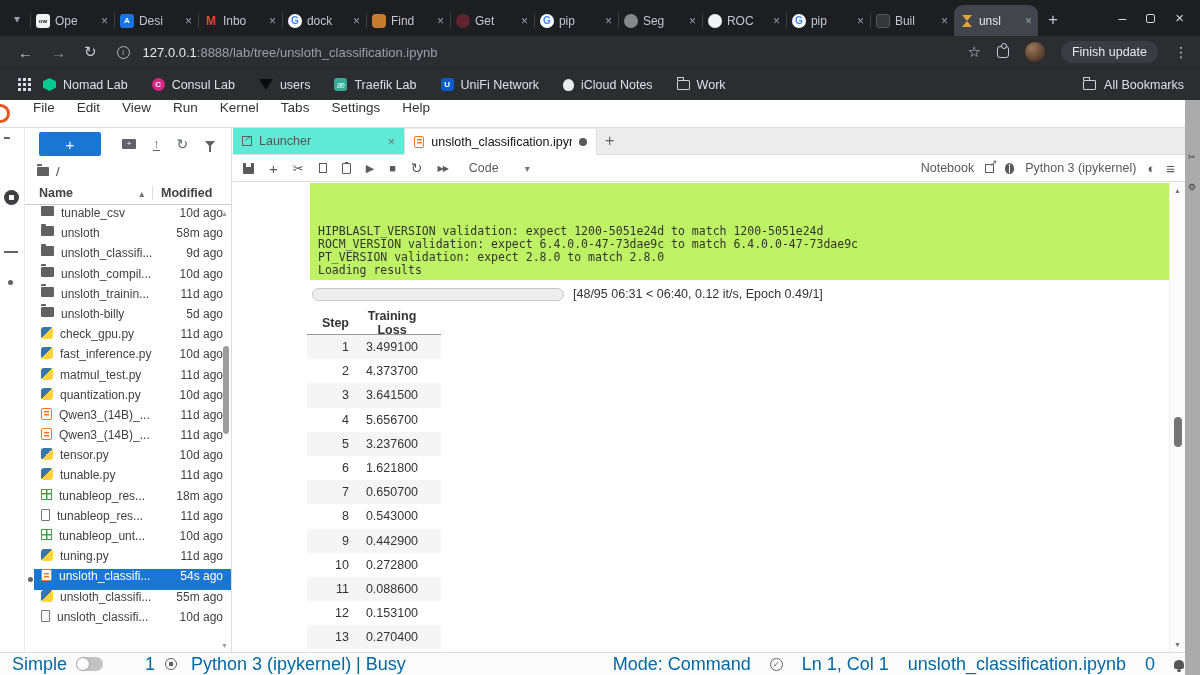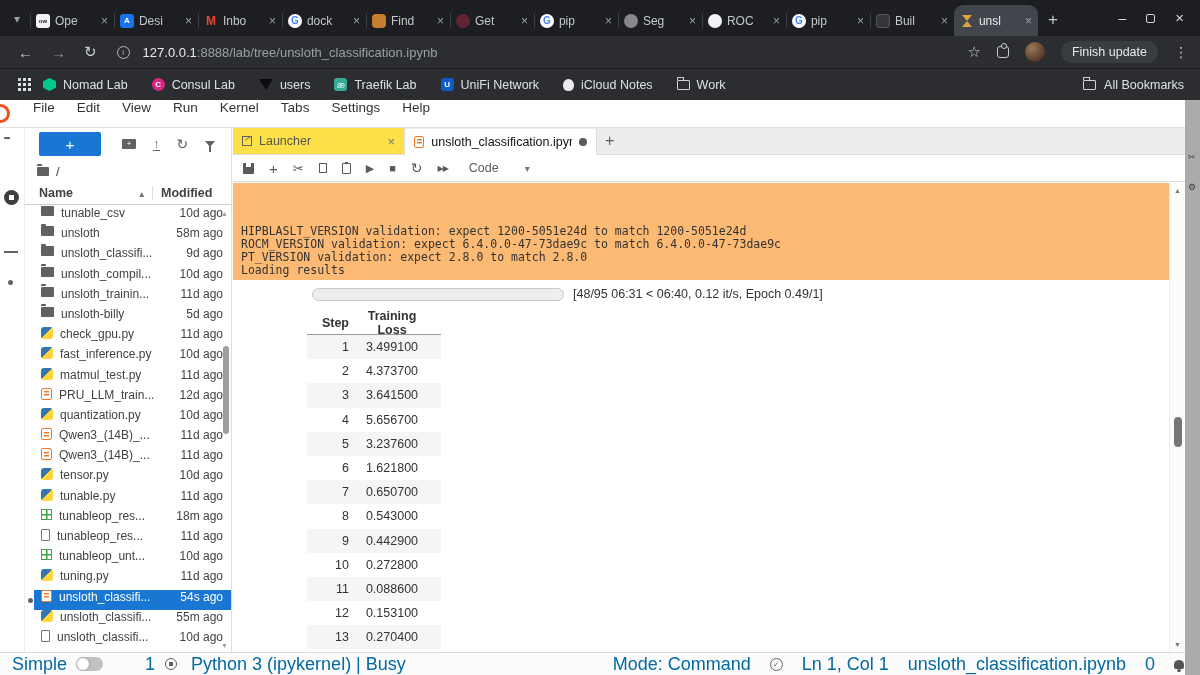--- a/index.html
+++ b/index.html
@@ -126,21 +126,21 @@
   .ico-csv{width:11px;height:11px;border:1.5px solid #43a047;background-image:linear-gradient(#43a047,#43a047),linear-gradient(#43a047,#43a047);
            background-size:1.5px 100%,100% 1.5px;background-position:center,center;background-repeat:no-repeat}
   .ico-file{width:9px;height:12px;border:1.4px solid #757575;border-radius:1px;background:#fff}
   .fb-scroll-up{position:absolute;right:3px;top:82px;font-size:7px;color:#9e9e9e}
   .fb-scroll-dn{position:absolute;right:3px;bottom:3px;font-size:7px;color:#9e9e9e}
   .g-up::before{content:"▲"} .g-dn::before{content:"▼"}
   .fb-thumb{position:absolute;right:2px;top:218px;width:6px;height:88px;background:#9e9e9e;border-radius:3px}
 
   .dock{position:absolute;left:233px;top:128px;right:15px;bottom:23px;background:#fff}
   .docktabs{height:27px;background:#ececec;border-bottom:1px solid #ddd;display:flex;align-items:flex-end}
-  .dtab{height:26px;display:flex;align-items:center;gap:7px;padding:0 9px;font-size:12.5px;color:#555;background:#fde047;border-right:1px solid #ddd}
+  .dtab{height:26px;display:flex;align-items:center;gap:7px;padding:0 9px;font-size:12.5px;color:#555;background:#5eead4;border-right:1px solid #ddd}
   .dtab.launcher{width:172px}
   .dtab.active{width:192px;background:#fff;color:#111;margin-bottom:-1px;border-bottom:1px solid #fff}
   .launch-ic{width:10px;height:10px;border:1.4px solid #616161;position:relative;flex:none}
   .launch-ic::before{content:"↗";position:absolute;left:1px;top:-3px;font-size:8px;color:#616161}
   .dtab-close{margin-left:auto;color:#757575;font-size:13px}
   .dtab-close::before{content:"×"}
   .dirty-dot{margin-left:auto;width:8px;height:8px;border-radius:50%;background:#5a5a5a;flex:none}
   .dplus{color:#616161;font-size:16px;margin:0 0 4px 8px}
 
   .nbtoolbar{height:27px;border-bottom:1px solid #ddd;display:flex;align-items:center;padding:0 10px;color:#5a5a5a;font-size:12.5px}
@@ -161,21 +161,21 @@
   .g-caret::before{content:"▾";font-size:10px;color:#757575}
   .tb-right{margin-left:auto;display:flex;align-items:center;gap:11px}
   .extlink{width:9px;height:9px;border:1.3px solid #5a5a5a;position:relative}
   .extlink::before{content:"↗";position:absolute;right:-4px;top:-7px;font-size:9px}
   .bug-ic{width:9px;height:11px;background:#5a5a5a;border-radius:50% 50% 45% 45%;position:relative}
   .bug-ic::before{content:"";position:absolute;left:4px;top:1px;width:1px;height:9px;background:#fff}
   .g-half::before{content:"◐";font-size:13px}
   .g-burger::before{content:"≡";font-size:15px}
 
   .nbcontent{position:absolute;left:0;top:55px;right:16px;bottom:0;overflow:hidden;background:#fff}
-  .stderr{background:#fdba74;padding:3px 8px;font-family:"DejaVu Sans Mono",monospace;
+  .stderr{margin-left:77px;background:#bef264;padding:3px 8px;font-family:"DejaVu Sans Mono",monospace;
           font-size:11.5px;line-height:13px;color:#333;white-space:pre}
   .stderr div{height:13px;overflow:hidden}
   .progress-row{display:flex;align-items:center;margin:7px 0 0 79px;font-size:12.5px;color:#333}
   .pbar{width:252px;height:13px;background:#eee;border:1px solid #c7c7c7;border-radius:8px;overflow:hidden;margin-right:9px;flex:none}
   .pfill{height:100%;background:#3b6bd6;border-radius:8px 0 0 8px}
   .ttable{margin:11px 0 0 74px;width:134px;font-size:12.5px;color:#333}
   .trow{display:flex;align-items:center;height:24.2px}
   .trow.head{font-weight:bold;border-bottom:1px solid #999;height:23px}
   .tc-step{width:46px;text-align:right;padding-right:4px}
   .tc-loss{width:84px;text-align:center;padding-right:6px}
@@ -454,26 +454,20 @@
         <span class="fmod">10d ago</span>
       </div>
 
       <div class="frow">
 
         <span class="ficon ico-py"></span>
         <span class="fname">matmul_test.py</span>
         <span class="fmod">11d ago</span>
       </div>
 
-      <div class="frow">
-
-        <span class="ficon ico-nb"></span>
-        <span class="fname">PRU_LLM_train...</span>
-        <span class="fmod">12d ago</span>
-      </div>
 
       <div class="frow">
 
         <span class="ficon ico-py"></span>
         <span class="fname">quantization.py</span>
         <span class="fmod">10d ago</span>
       </div>
 
       <div class="frow">
 
@@ -578,20 +572,28 @@
     <span class="tb g-cut"></span>
     <span class="tb copy-ic"></span>
     <span class="tb paste-ic"></span>
     <span class="tb g-play"></span>
     <span class="tb g-stop"></span>
     <span class="tb g-rst"></span>
     <span class="tb g-ff"></span>
     <span class="cellsel">
       <span>Code</span>
       <span class="g-caret"></span>
+    </span>
+    <span class="tb-right">
+      <span>Notebook</span>
+      <span class="extlink"></span>
+      <span class="bug-ic"></span>
+      <span>Python 3 (ipykernel)</span>
+      <span class="g-half"></span>
+      <span class="g-burger"></span>
     </span>
   </div>
 
   <div class="nbcontent">
     <div class="stderr">
       
     <div>HIPBLASLT_VERSION validation: expect 1200-5051e24d to match 1200-5051e24d</div><div>ROCM_VERSION validation: expect 6.4.0.0-47-73dae9c to match 6.4.0.0-47-73dae9c</div><div>PT_VERSION validation: expect 2.8.0 to match 2.8.0</div><div>Loading results</div></div>
     <div class="progress-row">
       <span class="pbar"><span class="pfill" style="width: 50.5%;"></span></span>
       <span>[48/95 06:31 &lt; 06:40, 0.12 it/s, Epoch 0.49/1]</span>

